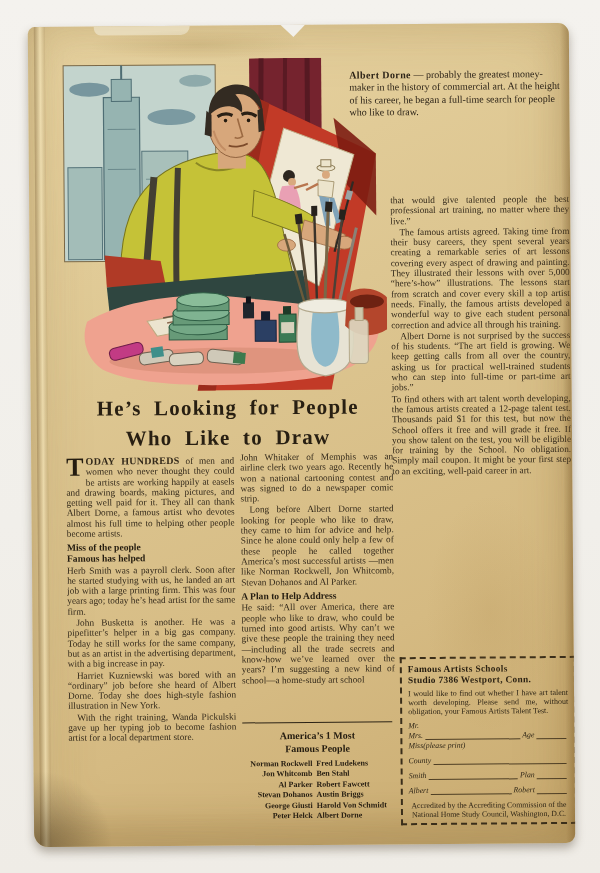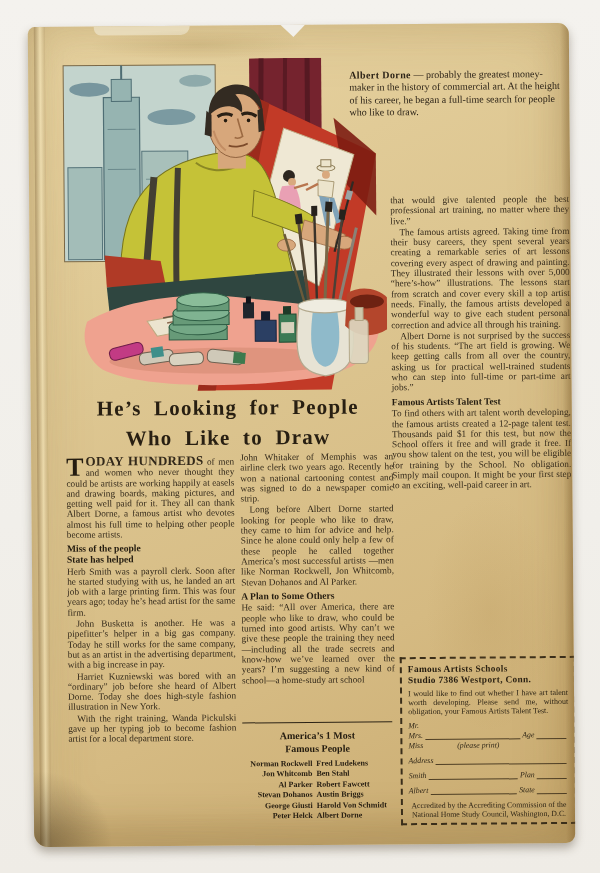--- a/index.html
+++ b/index.html
@@ -49,21 +49,21 @@
   .col{position:absolute;font-size:9.3px;line-height:10.3px;text-align:justify;}
   .col p{margin:0;}
   .col p.ind{text-indent:9px;}
   .col p + p{margin-top:1px;}
   .col-left{left:35px;top:430px;width:168px;}
   .col-mid{left:209px;top:427px;width:153px;}
   .col-right{left:361px;top:171px;width:179px;}
 
   .dropcap{float:left;font-size:26px;line-height:20px;font-weight:bold;
     padding:1px 2px 0 0;color:#241c10;}
-  .lead-caps{font-size:13px;letter-spacing:.3px;font-weight:bold;}
+  .lead-caps{font-size:10px;letter-spacing:.3px;font-weight:bold;}
 
   .subhead{font-weight:bold;font-size:9.6px;line-height:10.6px;margin:4px 0 1px;
     color:#241c10;text-align:left;}
   .subhead .l2{display:block;}
 
   .artists-box{position:absolute;left:197px;top:697px;width:174px;}
   .artists-rule{border:0;border-top:1.6px solid #2c2315;width:150px;margin:0 auto 7px;}
   .artists-head{font-weight:bold;font-size:10px;line-height:12.5px;text-align:center;
     color:#241c10;margin-bottom:4px;}
   .artist-row{display:flex;font-size:8px;font-weight:bold;line-height:10.4px;color:#2a2114;}
@@ -73,21 +73,21 @@
   .coupon{position:absolute;left:367px;top:633px;width:176px;box-sizing:border-box;
     border:2px dashed #3a2e1a;padding:5px 6px 4px;color:#2e2516;}
   .coupon-title{font-weight:bold;font-size:9.4px;line-height:10.8px;letter-spacing:.3px;color:#241c10;}
   .coupon-body{font-size:8px;line-height:9.3px;text-align:justify;margin-top:3px;}
   .c-form{margin-top:5px;font-style:italic;font-size:7.8px;line-height:9px;}
   .c-row{display:flex;align-items:flex-end;}
   .c-row + .c-row{margin-top:1px;}
   .c-row.gap{margin-top:6px;}
   .blank{flex:1;border-bottom:1px solid #4e3e24;height:8px;margin:0 2px;}
   .blank.short{flex:0 0 30px;}
-  .print-hint{margin-left:34px;}
+  .print-hint{}
   .accred{font-size:7.8px;line-height:9px;text-align:center;margin-top:6px;color:#2e2516;}
 </style>
 </head>
 <body>
 
 <div class="page">
 
   <svg class="illo" viewBox="0 0 340 332" aria-hidden="true">
 
     <g>
@@ -230,45 +230,44 @@
   </svg>
 
   <div class="caption">
     <b>Albert Dorne</b><span> — probably the greatest money-maker in the history of commercial art. At the height of his career, he began a full-time search for people who like to draw.</span>
   </div>
 
   <div class="col col-right">
     <p>that would give talented people the best professional art training, no matter where they live.”</p>
     <p class="ind">The famous artists agreed. Taking time from their busy careers, they spent several years creating a remarkable series of art lessons covering every aspect of drawing and painting. They illustrated their lessons with over 5,000 “here’s-how” illustrations. The lessons start from scratch and cover every skill a top artist needs. Finally, the famous artists developed a wonderful way to give each student personal correction and advice all through his training.</p>
     <p class="ind">Albert Dorne is not surprised by the success of his students. “The art field is growing. We keep getting calls from all over the country, asking us for practical well-trained students who can step into full-time or part-time art jobs.”</p>
-    <div class="subhead">Famous Artists Talent Test</div>
     <p>To find others with art talent worth developing, the famous artists created a 12-page talent test. Thousands paid $1 for this test, but now the School offers it free and will grade it free. If you show talent on the test, you will be eligible for training by the School. No obligation. Simply mail coupon. It might be your first step to an exciting, well-paid career in art.</p>
   </div>
 
   <h1 class="headline">
     <span>He’s Looking for People</span><br>
     <span>Who Like to Draw</span>
   </h1>
 
   <div class="col col-left">
     <p><span class="dropcap">T</span><span class="lead-caps">ODAY HUNDREDS</span><span> of men and women who never thought they could be artists are working happily at easels and drawing boards, making pictures, and getting well paid for it. They all can thank Albert Dorne, a famous artist who devotes almost his full time to helping other people become artists.</span></p>
     <div class="subhead">
       <span>Miss of the people</span>
-      <span class="l2">State has helped</span>
+      <span class="l2">Famous has helped</span>
     </div>
     <p>Herb Smith was a payroll clerk. Soon after he started studying with us, he landed an art job with a large printing firm. This was four years ago; today he’s head artist for the same firm.</p>
     <p class="ind">John Busketta is another. He was a pipefitter’s helper in a big gas company. Today he still works for the same company, but as an artist in the advertising department, with a big increase in pay.</p>
     <p class="ind">Harriet Kuzniewski was bored with an “ordinary” job before she heard of Albert Dorne. Today she does high-style fashion illustration in New York.</p>
     <p class="ind">With the right training, Wanda Pickulski gave up her typing job to become fashion artist for a local department store.</p>
   </div>
 
   <div class="col col-mid">
     <p>John Whitaker of Memphis was an airline clerk two years ago. Recently he won a national cartooning contest and was signed to do a newspaper comic strip.</p>
     <p class="ind">Long before Albert Dorne started looking for people who like to draw, they came to him for advice and help. Since he alone could only help a few of these people he called together America’s most successful artists —men like Norman Rockwell, Jon Whitcomb, Stevan Dohanos and Al Parker.</p>
-    <div class="subhead">A Plan to Some Others</div>
+    <div class="subhead">A Plan to Help Address</div>
     <p>He said: “All over America, there are people who like to draw, who could be turned into good artists. Why can’t we give these people the training they need—including all the trade secrets and know-how we’ve learned over the years? I’m suggesting a new kind of school—a home-study art school</p>
   </div>
 
   <div class="artists-box">
     <hr class="artists-rule">
     <div class="artists-head">
       <span>America’s 1 Most</span><br>
       <span>Famous People</span>
     </div>
     <div class="artist-row">
@@ -311,33 +310,33 @@
           <span>Mrs.</span>
           <span class="blank"></span>
           <span>Age</span>
           <span class="blank short"></span>
         </div>
       <div class="c-row">
           <span>Miss</span>
           <span class="print-hint">(please print)</span>
         </div>
       <div class="c-row gap">
-          <span>Address</span>
+          <span>County</span>
           <span class="blank"></span>
         </div>
       <div class="c-row gap">
           <span>Smith</span>
           <span class="blank"></span>
           <span>Plan</span>
           <span class="blank short"></span>
         </div>
       <div class="c-row gap">
           <span>Albert</span>
           <span class="blank"></span>
-          <span>State</span>
+          <span>Robert</span>
           <span class="blank short"></span>
         </div>
     </div>
     <div class="accred">Accredited by the Accrediting Commission of the National Home Study Council, Washington, D.C.</div>
   </div>
 
   <div class="spine"></div>
   <div class="edge-right"></div>
   <div class="tear"></div>
   <div class="chip"></div>

